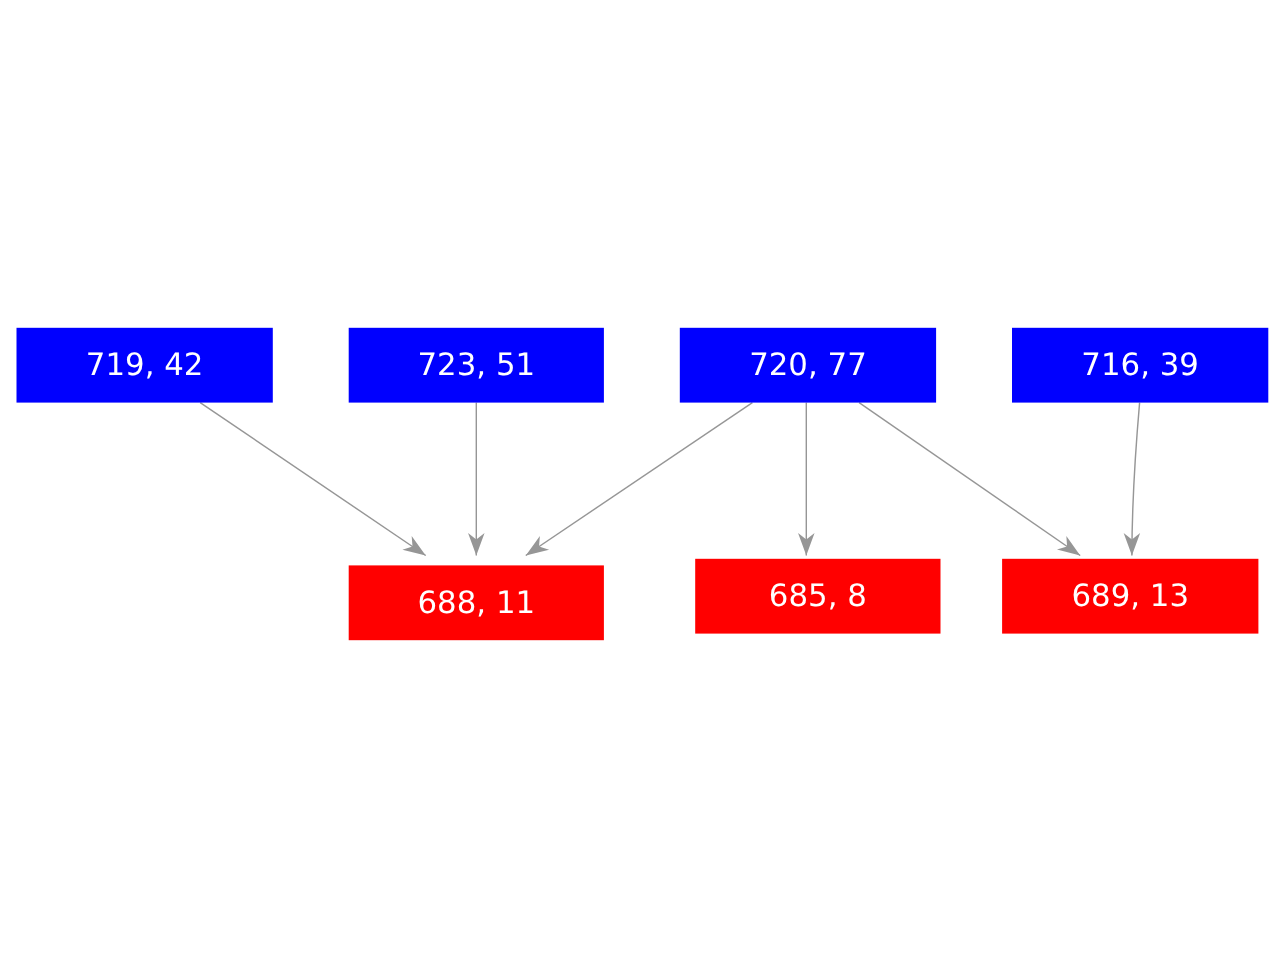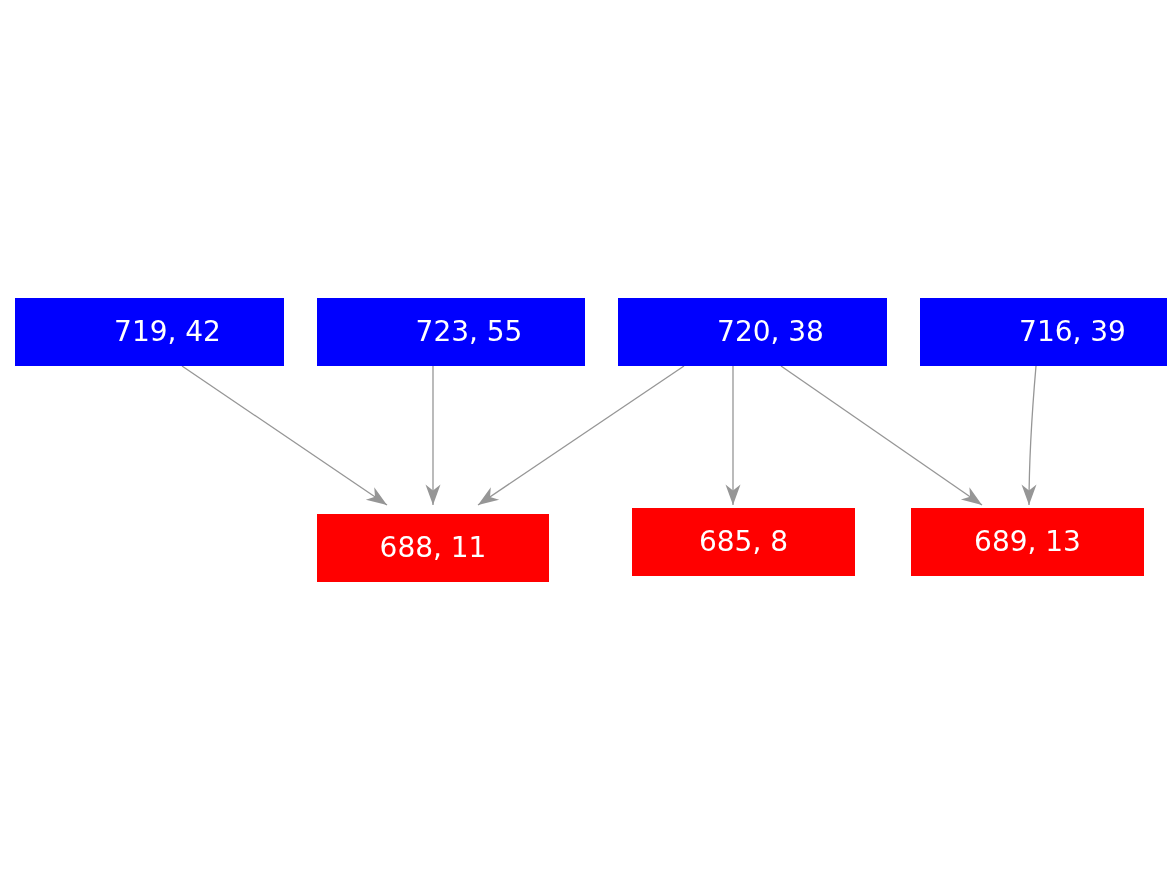--- a/index.html
+++ b/index.html
@@ -32,21 +32,21 @@
     position: absolute;
     height: 68px;
     display: flex;
     align-items: center;
     justify-content: center;
     color: #ffffff;
     font-size: 28px;
     line-height: 1;
     white-space: nowrap;
   }
-  .node.blue { background: #0000ff; padding-left: 36px; }
+  .node.blue { background: #0000ff; }
   .node.red  { background: #ff0000; }
 
   .n-b1 { left: 15px;  top: 298px; width: 233px; }
   .n-b2 { left: 317px; top: 298px; width: 232px; }
   .n-b3 { left: 618px; top: 298px; width: 233px; }
   .n-b4 { left: 920px; top: 298px; width: 233px; }
   .n-r1 { left: 317px; top: 514px; width: 232px; }
   .n-r2 { left: 632px; top: 508px; width: 223px; }
   .n-r3 { left: 911px; top: 508px; width: 233px; }
 </style>
@@ -66,24 +66,24 @@
     <path class="edge" d="M684,366 L478,505" marker-end="url(#arrowhead)"></path>
     <path class="edge" d="M733,366 L733,505" marker-end="url(#arrowhead)"></path>
     <path class="edge" d="M781,366 L982,505" marker-end="url(#arrowhead)"></path>
     <path class="edge" d="M1036,366 C1032,412 1029,460 1029,505" marker-end="url(#arrowhead)"></path>
   </svg>
 
   <div class="node blue n-b1">
     <span>719, 42</span>
   </div>
   <div class="node blue n-b2">
-    <span>723, 55</span>
+    <span>723, 51</span>
   </div>
   <div class="node blue n-b3">
-    <span>720, 38</span>
+    <span>720, 77</span>
   </div>
   <div class="node blue n-b4">
     <span>716, 39</span>
   </div>
 
   <div class="node red n-r1">
     <span>688, 11</span>
   </div>
   <div class="node red n-r2">
     <span>685, 8</span>

